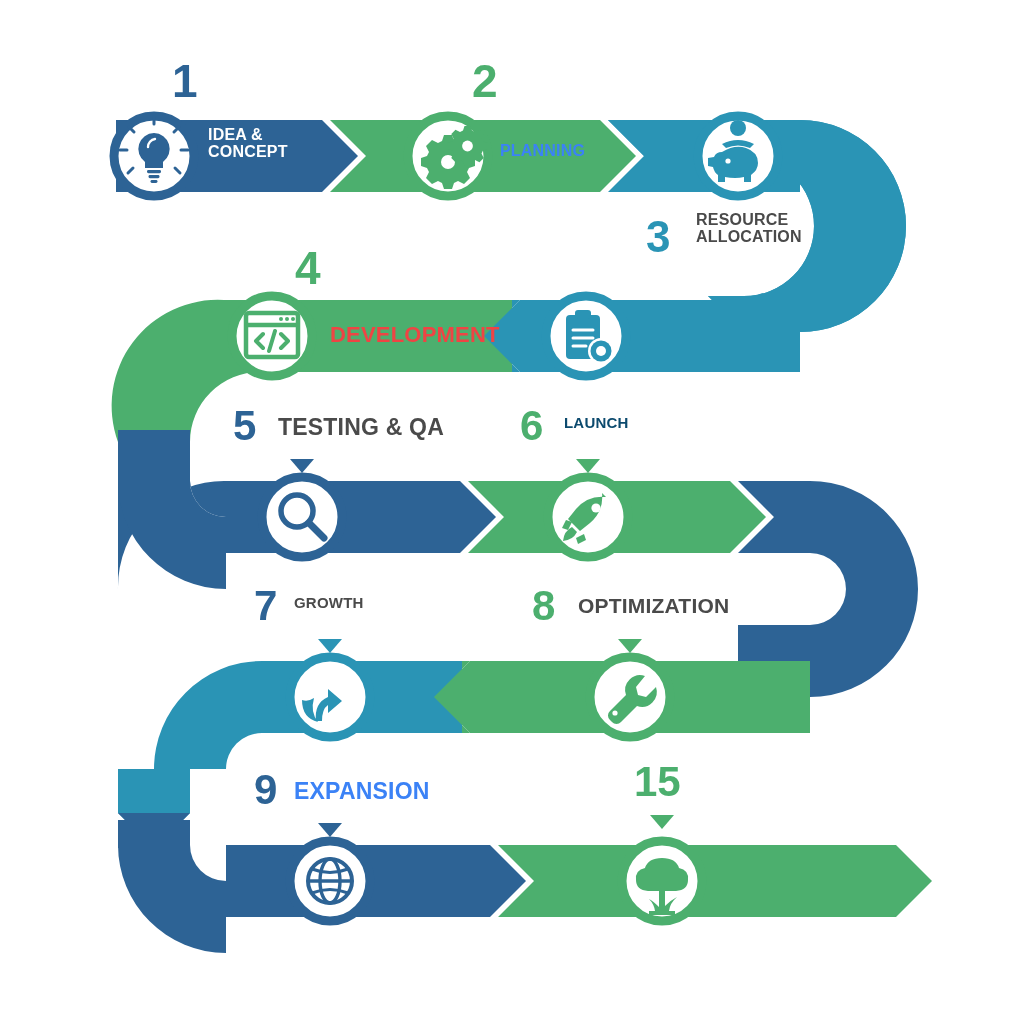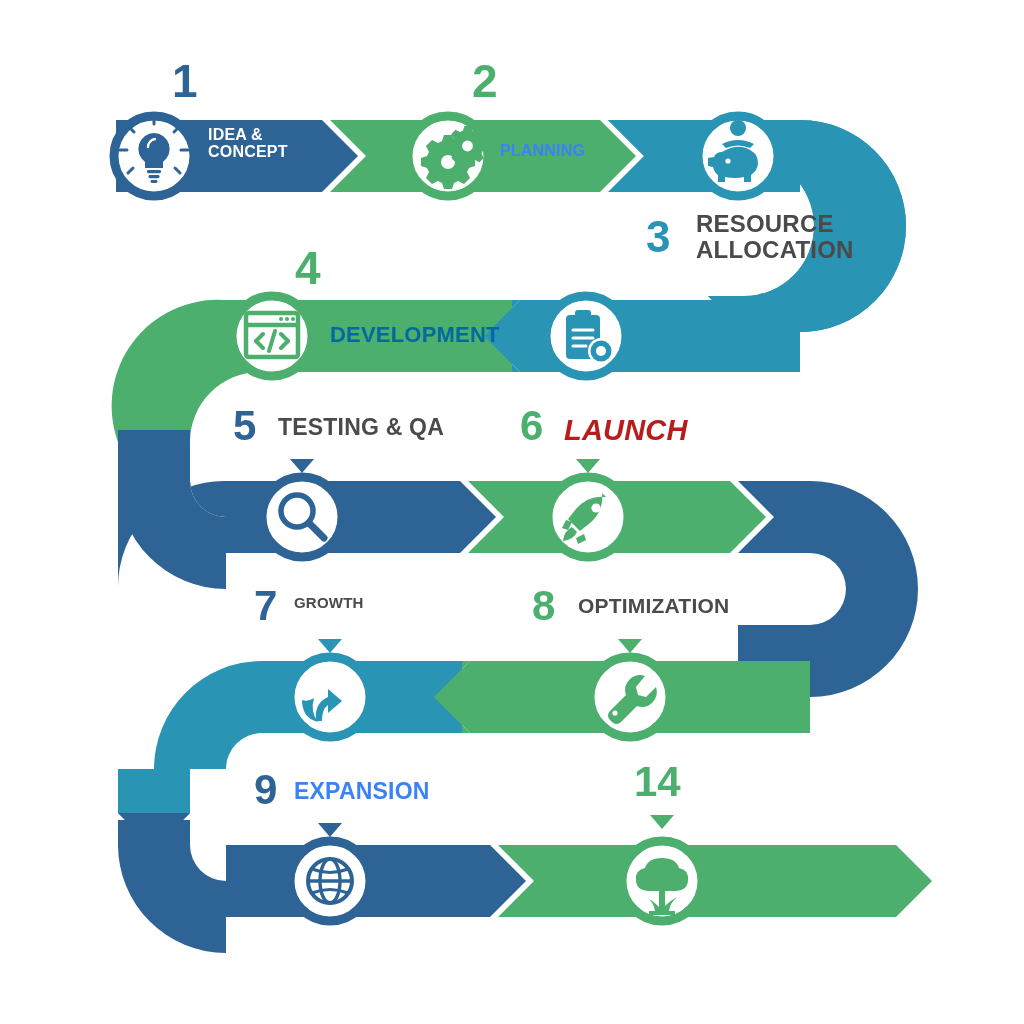--- a/index.html
+++ b/index.html
@@ -279,35 +279,35 @@
 
   <div class="num" style="left:172px;top:58px;font-size:46px;color:#2D6395;">1</div>
   <div class="num" style="left:472px;top:58px;font-size:46px;color:#4CAF6E;">2</div>
   <div class="num" style="left:646px;top:215px;font-size:44px;color:#2A94B5;">3</div>
   <div class="num" style="left:295px;top:245px;font-size:46px;color:#4CAF6E;">4</div>
   <div class="num" style="left:233px;top:405px;font-size:42px;color:#2D6395;">5</div>
   <div class="num" style="left:520px;top:405px;font-size:42px;color:#4CAF6E;">6</div>
   <div class="num" style="left:254px;top:585px;font-size:42px;color:#2D6395;">7</div>
   <div class="num" style="left:532px;top:585px;font-size:42px;color:#4CAF6E;">8</div>
   <div class="num" style="left:254px;top:769px;font-size:42px;color:#2D6395;">9</div>
-  <div class="num" style="left:634px;top:761px;font-size:42px;color:#4CAF6E;">14</div>
+  <div class="num" style="left:634px;top:761px;font-size:42px;color:#4CAF6E;">15</div>
 
   <div class="lbl inband" style="left:208px;top:126px;color:#ffffff;font-size:16px;">IDEA &amp;
 CONCEPT</div>
 
   <div class="lbl inband" style="left:500px;top:142px;color:#3b82f6;font-size:16px;">PLANNING</div>
 
-  <div class="lbl above" style="left:696px;top:211px;color:#4a4a4a;font-size:24px;">RESOURCE
+  <div class="lbl above" style="left:696px;top:211px;color:#4a4a4a;font-size:16px;">RESOURCE
 ALLOCATION</div>
 
-  <div class="lbl inband" style="left:330px;top:323px;color:#0369a1;font-size:22px;text-align:center;">DEVELOPMENT</div>
+  <div class="lbl inband" style="left:330px;top:323px;color:#ef4444;font-size:22px;text-align:center;">DEVELOPMENT</div>
 
   <div class="lbl above" style="left:278px;top:415px;color:#4a4a4a;font-size:23px;">TESTING &amp; QA</div>
 
-  <div class="lbl above" style="left:564px;top:415px;color:#b91c1c;font-size:29px;font-style:italic;">LAUNCH</div>
+  <div class="lbl above" style="left:564px;top:415px;color:#0c4a6e;font-size:15px;">LAUNCH</div>
 
   <div class="lbl above" style="left:294px;top:595px;color:#4a4a4a;font-size:15px;">GROWTH</div>
 
   <div class="lbl above" style="left:578px;top:595px;color:#4a4a4a;font-size:21px;">OPTIMIZATION</div>
 
   <div class="lbl above" style="left:294px;top:779px;color:#3b82f6;font-size:23px;">EXPANSION</div>
 
 
 </div>
 

